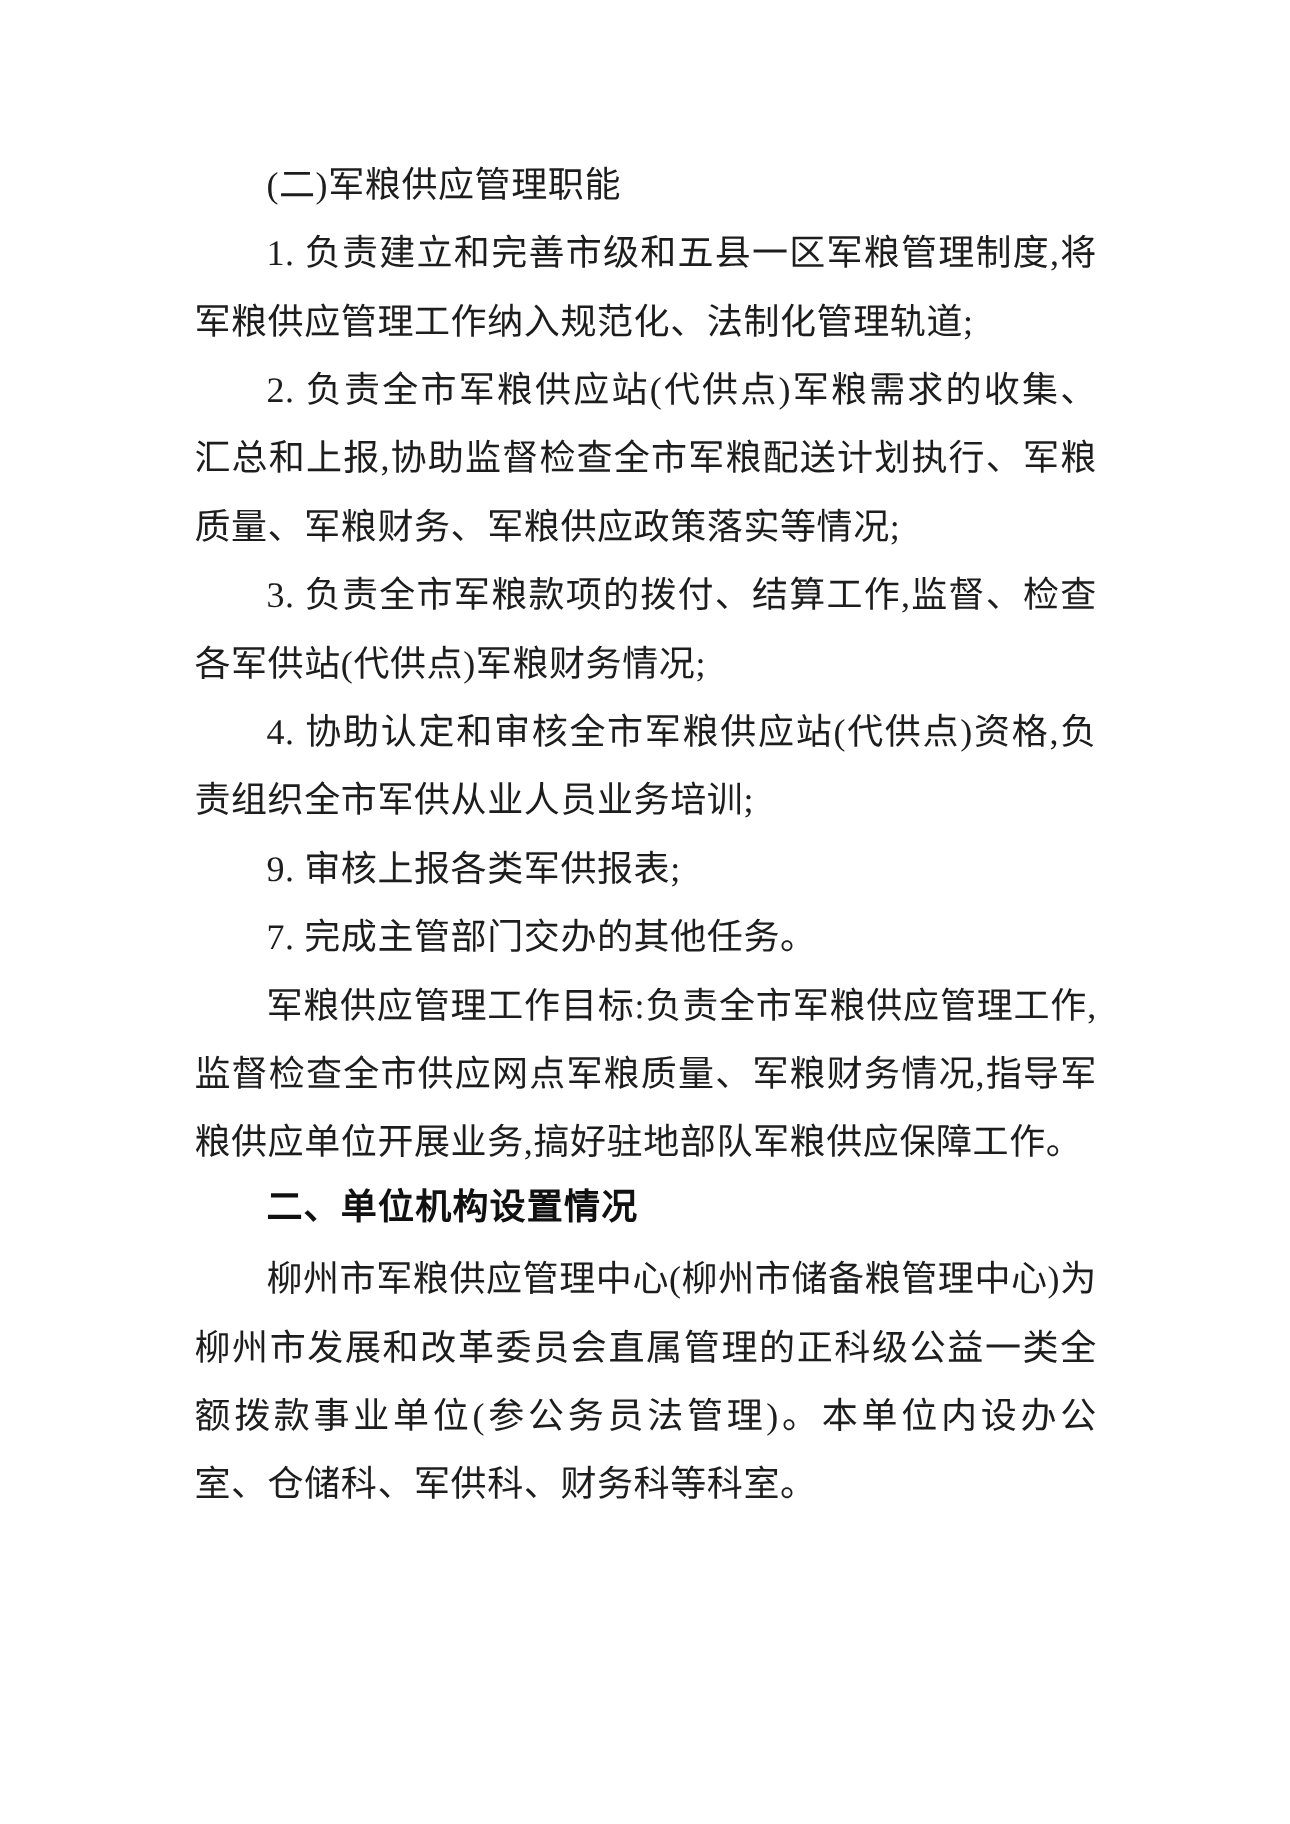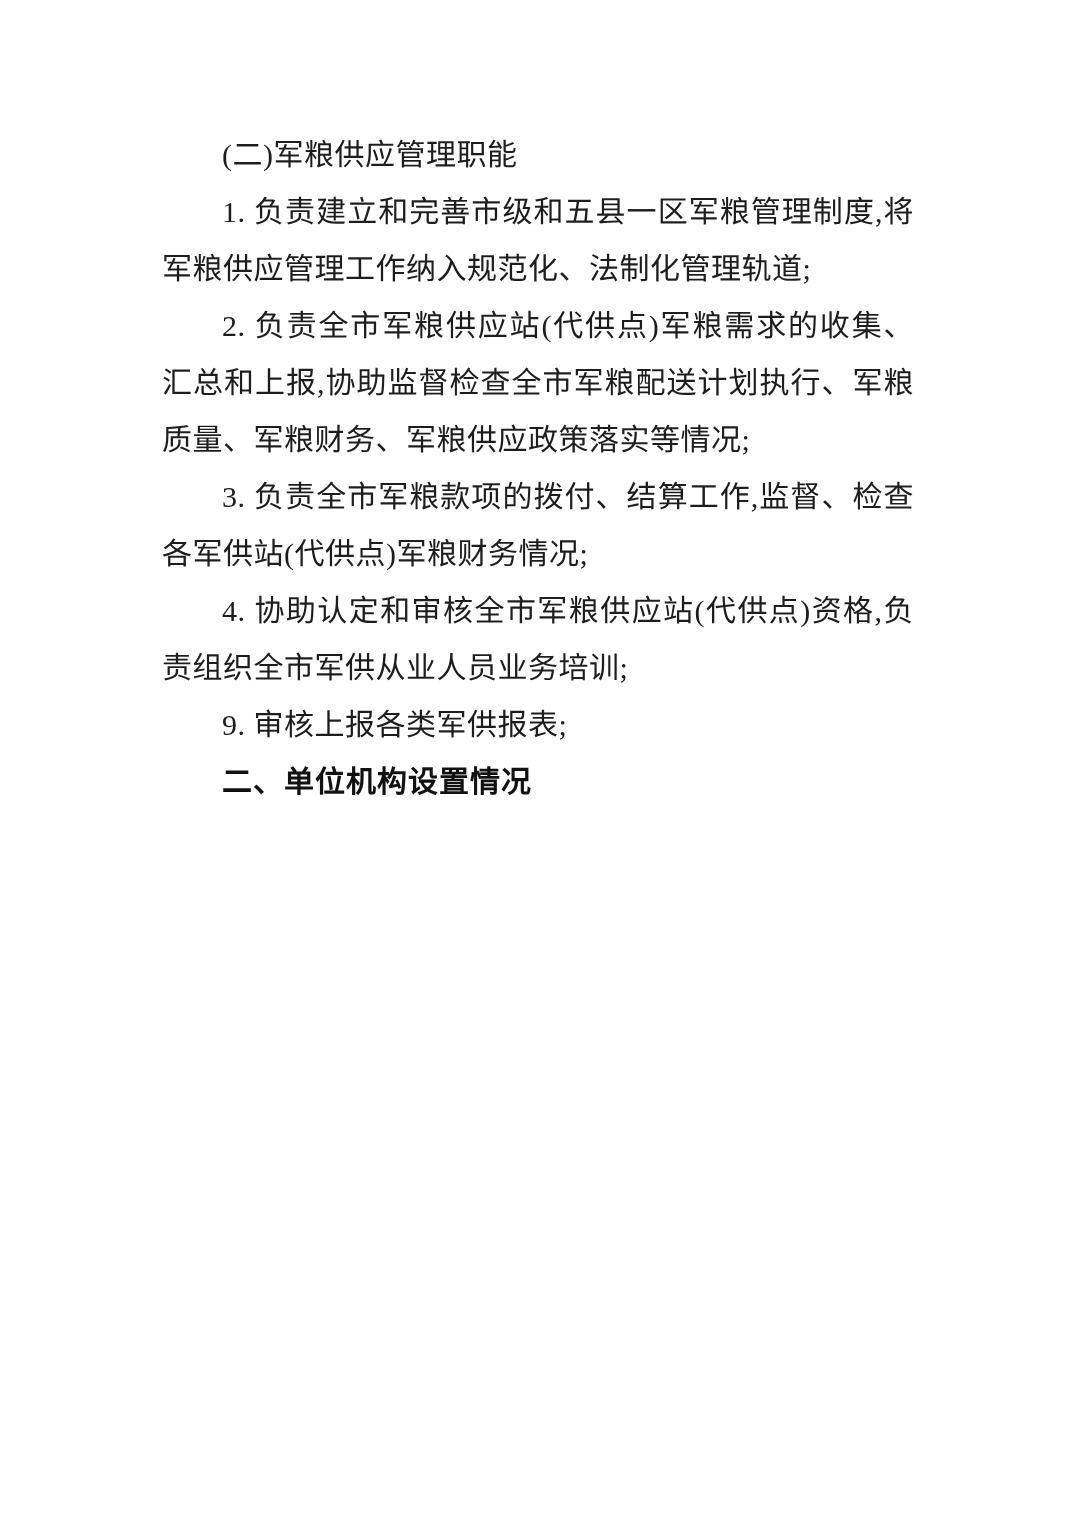--- a/index.html
+++ b/index.html
@@ -26,33 +26,36 @@
     font-family: "Liberation Serif", "DejaVu Serif", serif;
     font-size: 30px;
     line-height: 57px;
     color: #1d1d1d;
     text-align: justify;
     text-indent: 2em;
     letter-spacing: 0.5px;
     word-break: break-all;
   }
   .para.heading {
-    font-family: Liberation Serif, serif;
+    font-family: Liberation Mono, monospace;
     font-weight: bold;
     text-align: left;
     letter-spacing: 1px;
     color: #111111;
   }
 </style>
 </head>
 <body>
 
 <div class="page">
   <div class="content">
     <p class="para">(二)军粮供应管理职能</p>
     <p class="para">1. 负责建立和完善市级和五县一区军粮管理制度,将军粮供应管理工作纳入规范化、法制化管理轨道;</p>
     <p class="para">2. 负责全市军粮供应站(代供点)军粮需求的收集、汇总和上报,协助监督检查全市军粮配送计划执行、军粮质量、军粮财务、军粮供应政策落实等情况;</p>
     <p class="para">3. 负责全市军粮款项的拨付、结算工作,监督、检查各军供站(代供点)军粮财务情况;</p>
     <p class="para">4. 协助认定和审核全市军粮供应站(代供点)资格,负责组织全市军供从业人员业务培训;</p>
     <p class="para">9. 审核上报各类军供报表;</p>
+    <p class="para">7. 完成主管部门交办的其他任务。</p>
+    <p class="para">军粮供应管理工作目标:负责全市军粮供应管理工作,监督检查全市供应网点军粮质量、军粮财务情况,指导军粮供应单位开展业务,搞好驻地部队军粮供应保障工作。</p>
     <p class="para heading">二、单位机构设置情况</p>
+    <p class="para">柳州市军粮供应管理中心(柳州市储备粮管理中心)为柳州市发展和改革委员会直属管理的正科级公益一类全额拨款事业单位(参公务员法管理)。本单位内设办公室、仓储科、军供科、财务科等科室。</p>
   </div>
 </div>
 
 </body></html>

